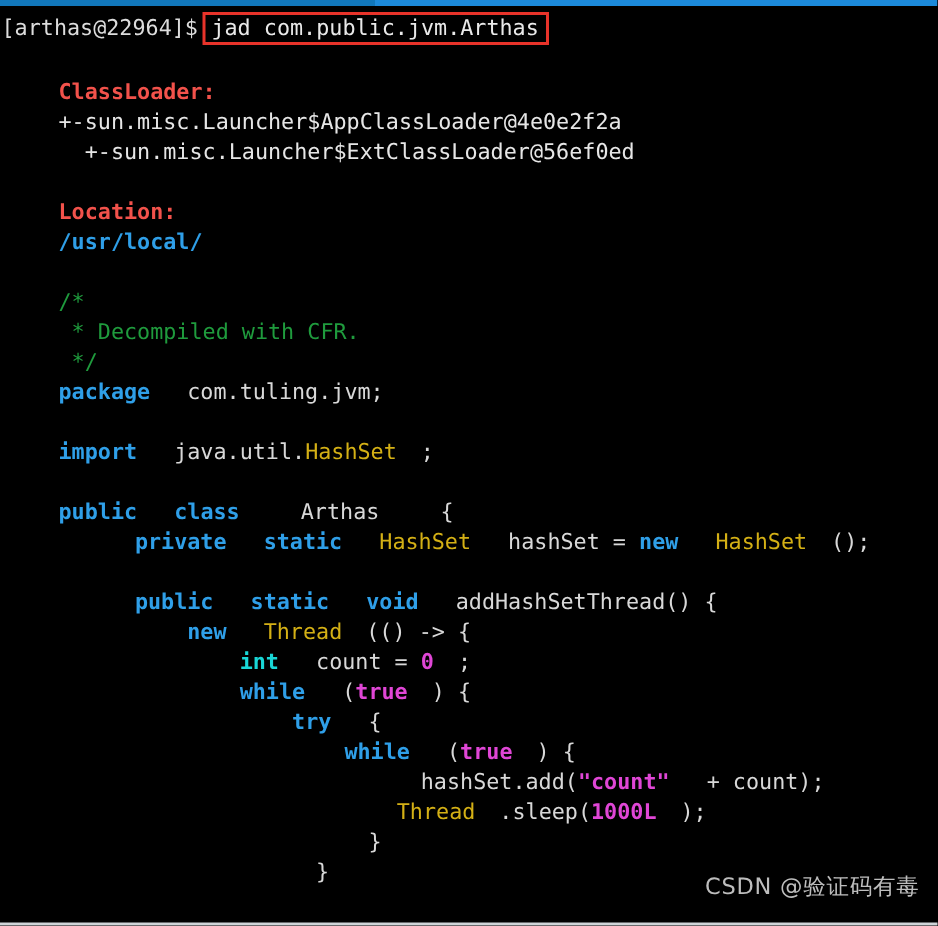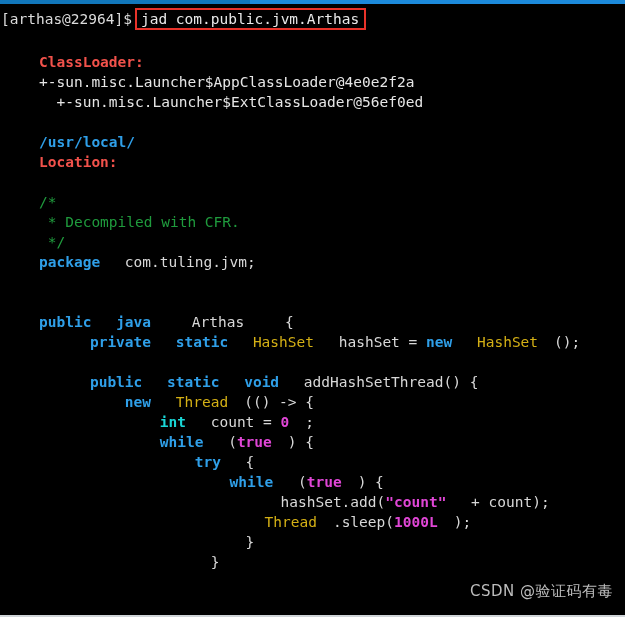--- a/index.html
+++ b/index.html
@@ -125,37 +125,38 @@
     </div>
 
     <div class="line blank"> </div>
 
     <div class="line"><span class="c-red">ClassLoader:</span></div>
     <div class="line"><span class="c-white">+-sun.misc.Launcher$AppClassLoader@4e0e2f2a</span></div>
     <div class="line"><span class="c-white">  +-sun.misc.Launcher$ExtClassLoader@56ef0ed</span></div>
 
     <div class="line blank"> </div>
 
+    <div class="line"><span class="c-red">Location:</span></div>
     <div class="line"><span class="c-blue">/usr/local/</span></div>
-    <div class="line"><span class="c-red">Location:</span></div>
 
     <div class="line blank"> </div>
 
     <div class="line"><span class="c-green">/*</span></div>
     <div class="line"><span class="c-green"> * Decompiled with CFR.</span></div>
     <div class="line"><span class="c-green"> */</span></div>
 
     <div class="line"><span class="c-cyan">package</span><span class="c-default"> com.tuling.jvm;</span></div>
 
     <div class="line blank"> </div>
 
+    <div class="line"><span class="c-cyan">import</span><span class="c-default"> java.util.</span><span class="c-gold">HashSet</span><span class="c-default">;</span></div>
 
     <div class="line blank"> </div>
 
-    <div class="line"><span class="c-cyan">public</span><span class="c-default"> </span><span class="c-cyan">java</span><span class="c-default"> </span><span class="c-default">Arthas</span><span class="c-default"> </span><span class="c-default">{</span></div>
+    <div class="line"><span class="c-cyan">public</span><span class="c-default"> </span><span class="c-cyan">class</span><span class="c-default"> </span><span class="c-default">Arthas</span><span class="c-default"> </span><span class="c-default">{</span></div>
 
     <div class="line"><span class="c-default">    </span><span class="c-cyan">private</span><span class="c-default"> </span><span class="c-cyan">static</span><span class="c-default"> </span><span class="c-gold">HashSet</span><span class="c-default"> hashSet = </span><span class="c-cyan">new</span><span class="c-default"> </span><span class="c-gold">HashSet</span><span class="c-default">();</span></div>
 
     <div class="line blank"> </div>
 
     <div class="line"><span class="c-default">    </span><span class="c-cyan">public</span><span class="c-default"> </span><span class="c-cyan">static</span><span class="c-default"> </span><span class="c-cyan">void</span><span class="c-default"> addHashSetThread() {</span></div>
 
     <div class="line"><span class="c-default">        </span><span class="c-cyan">new</span><span class="c-default"> </span><span class="c-gold">Thread</span><span class="c-default">(() -&gt; {</span></div>
 
     <div class="line"><span class="c-default">            </span><span class="c-brightcyan">int</span><span class="c-default"> count = </span><span class="c-magenta">0</span><span class="c-default">;</span></div>

